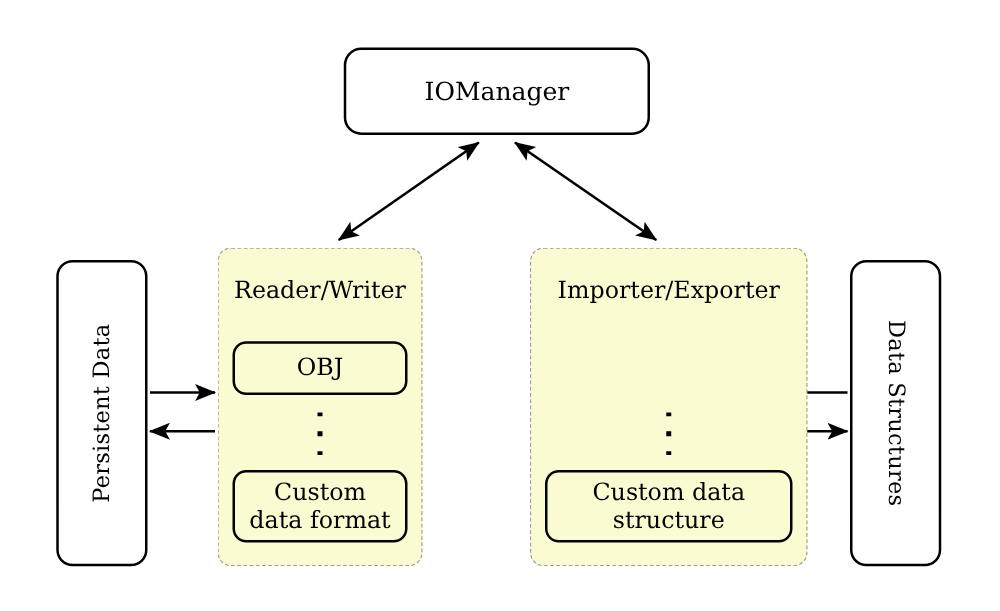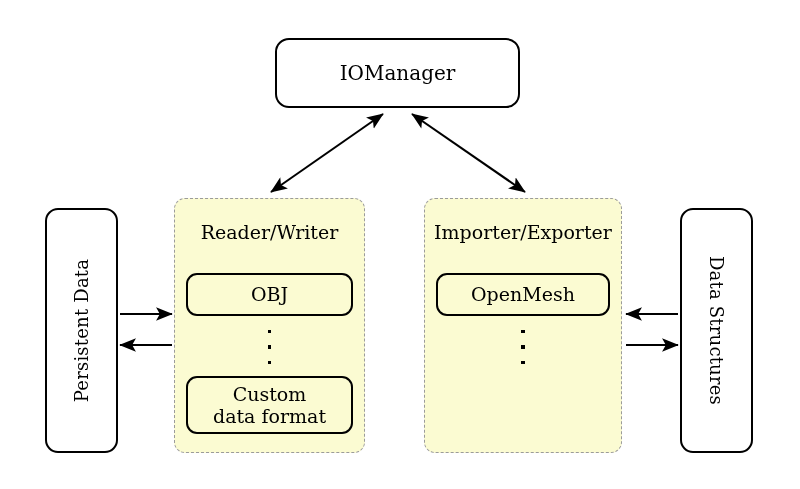--- a/index.html
+++ b/index.html
@@ -63,27 +63,27 @@
   .group {
     position: absolute;
     box-sizing: border-box;
     background: #fbfbd2;
     border: 1.6px dashed #9b9b9b;
     border-radius: 11px;
   }
   #group-readerwriter {
     left: 174px;
     top: 198px;
-    width: 191px;
+    width: 164px;
     height: 255px;
   }
   #group-importerexporter {
     left: 424px;
     top: 198px;
-    width: 198px;
+    width: 222px;
     height: 255px;
   }
   .group-title {
     position: absolute;
     left: 0;
     right: 0;
     top: 22px;
     text-align: center;
     font-size: 19px;
     color: #000000;
@@ -197,23 +197,26 @@
     <div class="inner-box inner-bottom">
       <span>
         <span>Custom</span><br>
         <span>data format</span>
       </span>
     </div>
   </div>
 
   <div class="group" id="group-importerexporter">
     <div class="group-title">Importer/Exporter</div>
-    <div class="inner-box inner-top">
-      <span>OpenMesh</span>
-    </div>
     <div class="vdots">
       <span></span>
         <span></span>
         <span></span>
     </div>
+    <div class="inner-box inner-bottom">
+      <span>
+        <span>Custom data</span><br>
+        <span>structure</span>
+      </span>
+    </div>
   </div>
 
 </div>
 
 </body></html>

